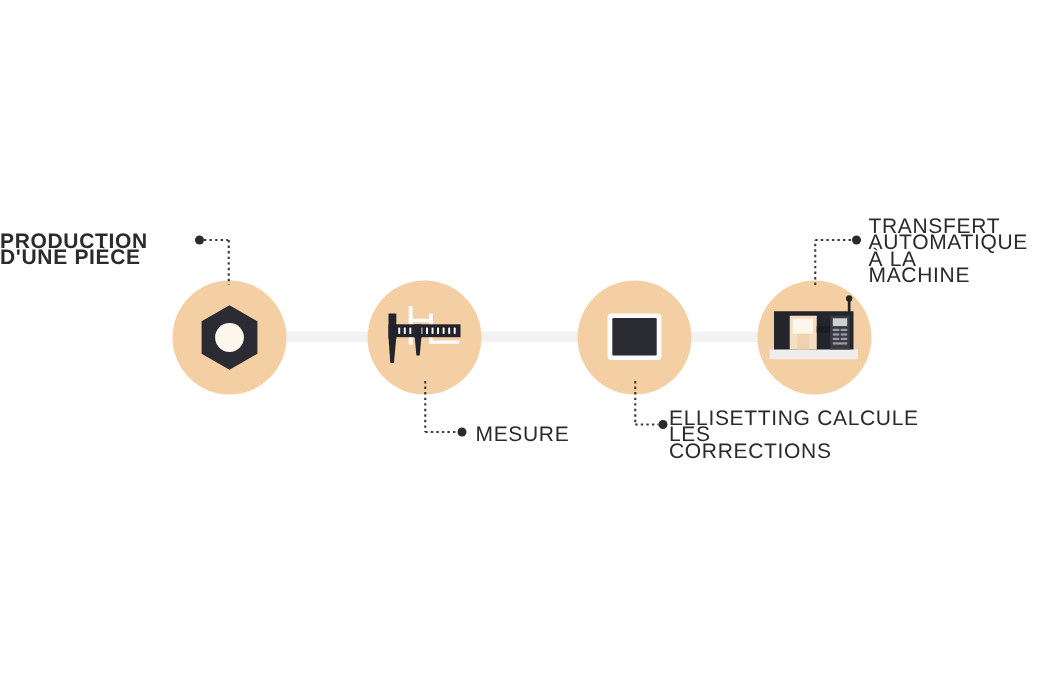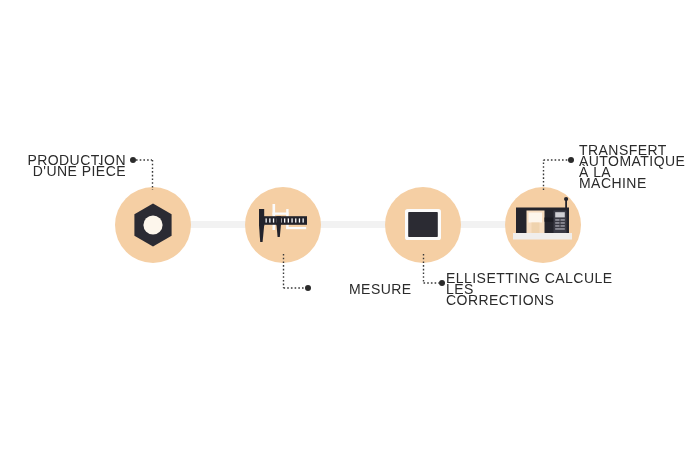--- a/index.html
+++ b/index.html
@@ -43,21 +43,21 @@
     font-family: "Liberation Sans", sans-serif;
     font-size: 14px;
     letter-spacing: 0.45px;
     line-height: 11px;
     color: #2b2b2b;
     font-weight: 400;
     white-space: pre-line;
     text-transform: uppercase;
   }
   .label-right { text-align: left; }
-  .label-left  { text-align: right; }
+  .label-left  { text-align: left; font-weight: bold; }
 
   .leader-svg {
     position: absolute;
     overflow: visible;
     pointer-events: none;
   }
 
   .icon-wrap {
     position: absolute;
     left: 0; top: 0;
@@ -124,21 +124,21 @@
       </svg>
     </div>
   </div>
 
   <svg class="leader-svg" style="left:250px; top:250px; width:90px; height:55px;">
     <line x1="33.5" y1="4" x2="33.5" y2="38" stroke="#3a3a3a" stroke-width="1.4" stroke-dasharray="1.6 2.1"></line>
     <line x1="33.5" y1="38" x2="55" y2="38" stroke="#3a3a3a" stroke-width="1.4" stroke-dasharray="1.6 2.1"></line>
     <circle cx="58" cy="38" r="3" fill="#2b2b2b"></circle>
   </svg>
 
-  <div class="label label-right" style="left:327px; top:284px; width:120px;padding-left:22px;">MESURE</div>
+  <div class="label label-right" style="left:295px; top:284px; width:120px;padding-left:22px;">MESURE</div>
 
   <div class="stage" style="left:385px; top:187px;">
     <div class="icon-wrap">
       <svg class="icon-svg" width="76" height="76" viewBox="0 0 76 76">
         <rect x="20" y="22" width="36" height="31" rx="2.6" fill="#fbfbfb"></rect>
         <rect x="23.2" y="25" width="29.6" height="25" rx="0.8" fill="#2b2b33"></rect>
       </svg>
     </div>
   </div>
 

